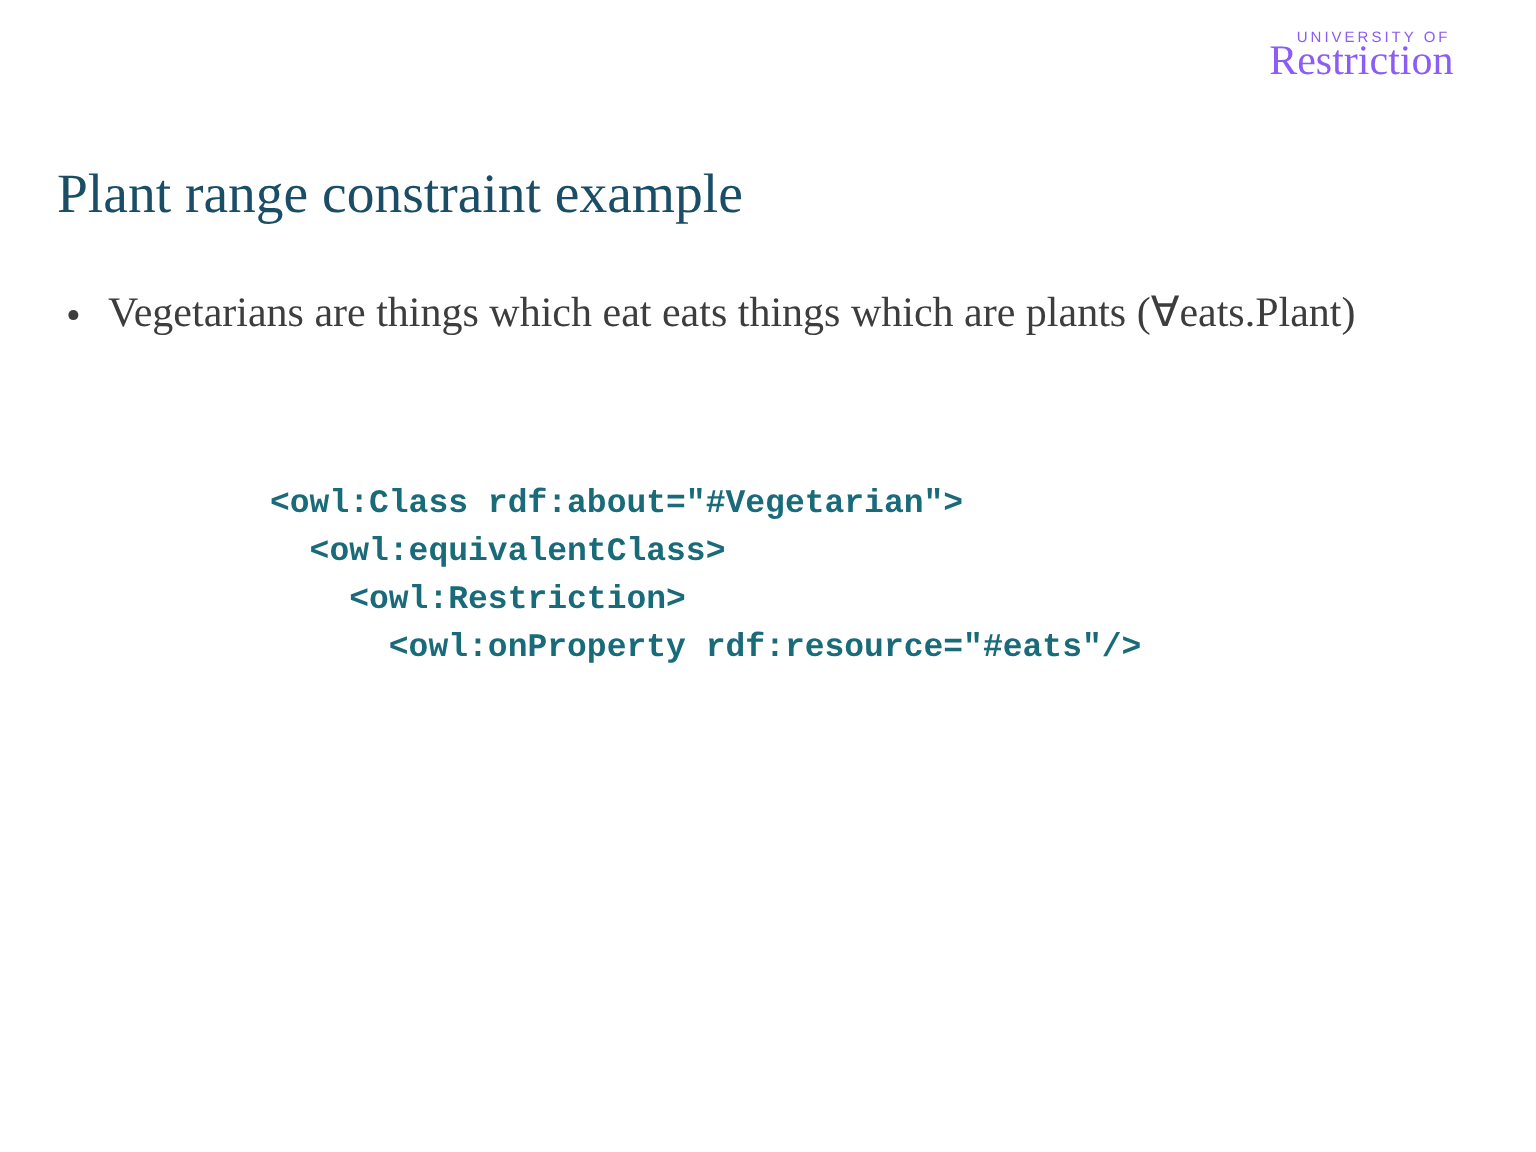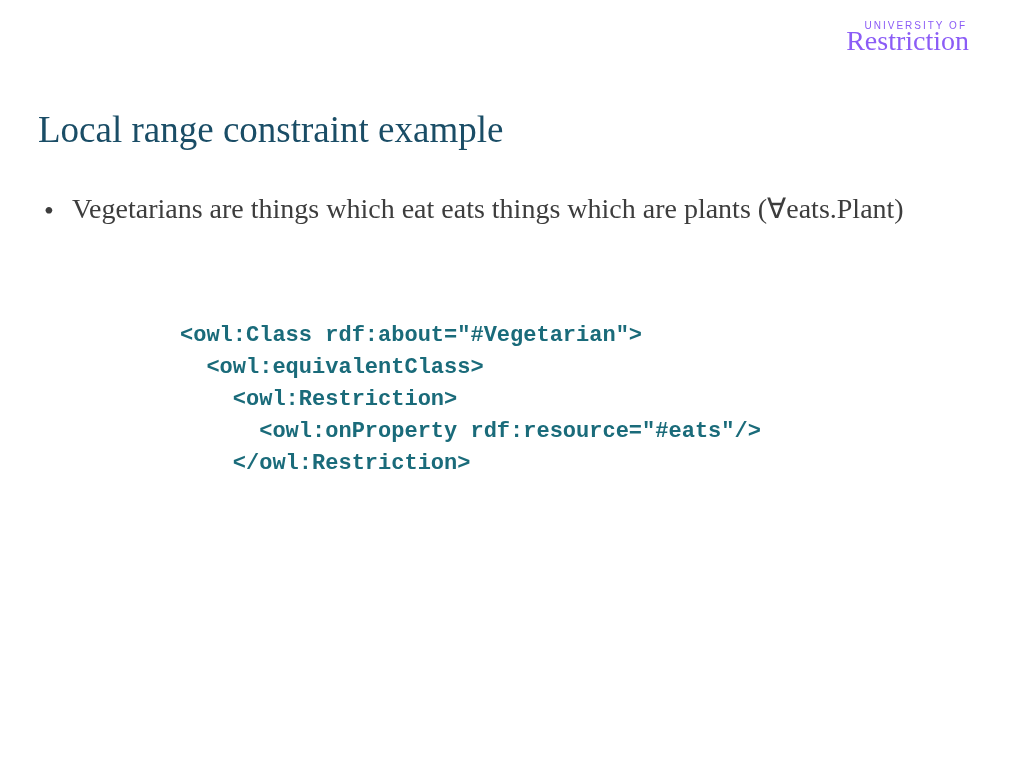--- a/index.html
+++ b/index.html
@@ -66,22 +66,22 @@
   }
 </style>
 </head>
 <body>
 
 <div class="logo">
   <div class="logo-top">UNIVERSITY OF</div>
   <div class="logo-main">Restriction</div>
 </div>
 
-<h1 class="title">Local range constraint example</h1>
+<h1 class="title">Plant range constraint example</h1>
 
 <div class="bullet-block">
   <div class="bullet-row">
     <div class="bullet-dot">•</div>
     <div>Vegetarians are things which eat eats things which are plants (∀eats.Plant)</div>
   </div>
 </div>
 
-<div class="code-block"><div>&lt;owl:Class rdf:about="#Vegetarian"&gt;</div><div>  &lt;owl:equivalentClass&gt;</div><div>    &lt;owl:Restriction&gt;</div><div>      &lt;owl:onProperty rdf:resource="#eats"/&gt;</div><div>    &lt;/owl:Restriction&gt;</div></div>
+<div class="code-block"><div>&lt;owl:Class rdf:about="#Vegetarian"&gt;</div><div>  &lt;owl:equivalentClass&gt;</div><div>    &lt;owl:Restriction&gt;</div><div>      &lt;owl:onProperty rdf:resource="#eats"/&gt;</div></div>
 
 </body></html>

